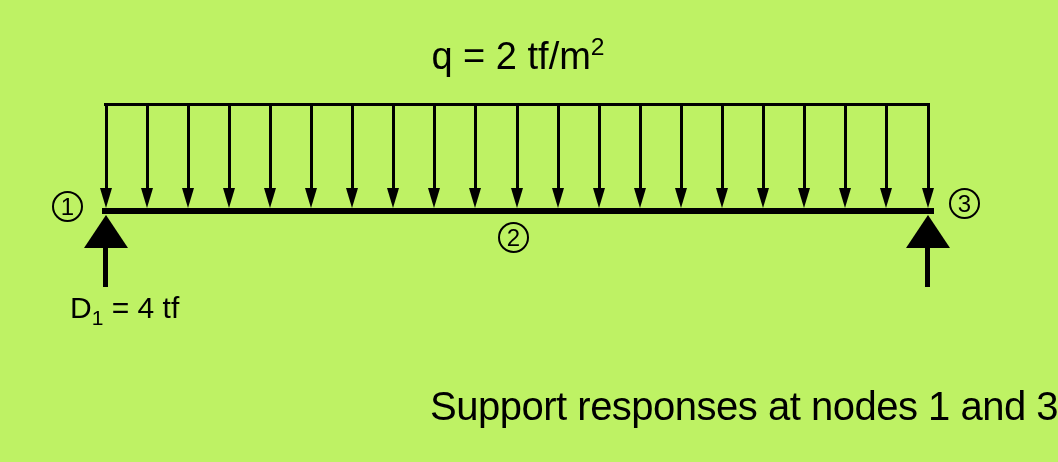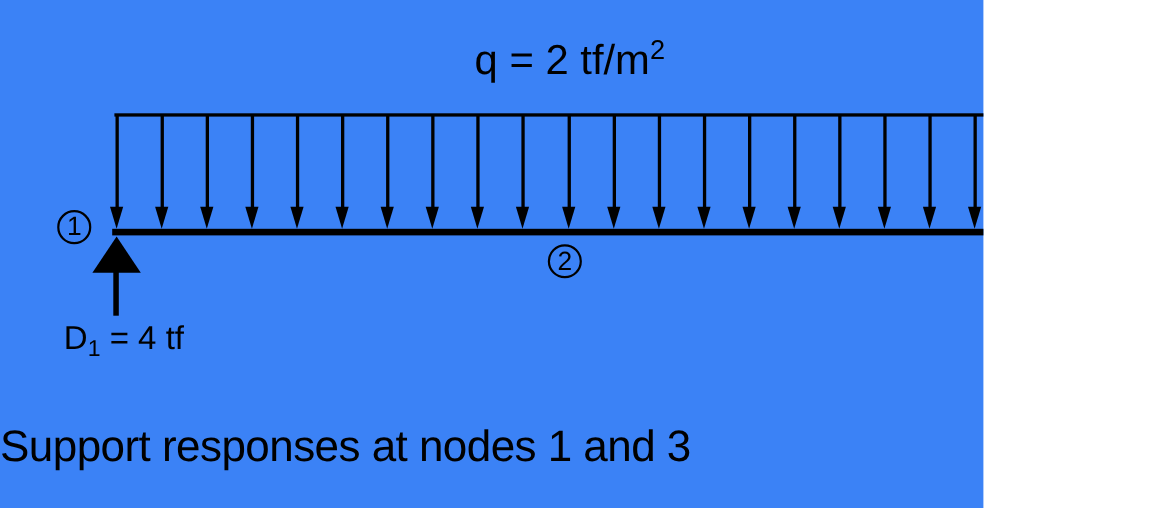--- a/index.html
+++ b/index.html
@@ -1,20 +1,20 @@
 <!DOCTYPE html>
 <html><head>
 <meta charset="utf-8">
 <style>
   html, body { margin: 0; padding: 0; background: #ffffff; }
   .canvas {
     position: relative;
-    width: 894px;
+    width: 1058px;
     height: 462px;
-    background: #3b82f6;
+    background: #bef264;
     color: #000000;
     font-family: "Liberation Sans", sans-serif;
     overflow: hidden;
   }
 
   
   .q-label {
     position: absolute;
     left: 102px;
     width: 832px;
@@ -93,31 +93,32 @@
   .rh-right { left: 906px; }
   .rs-right { left: 925px; }
 
   
   .d-label {
     position: absolute;
     top: 291px;
     font-size: 30px;
     line-height: 1.15;
     white-space: pre;
+    margin-left: 12px;
   }
   .d-label sub { font-size: 70%; }
   .d-left  { left: 58px; }
   .d-right { left: 861px; }
 
   
   .caption {
     position: absolute;
     left: 0; right: 0;
     top: 383px;
-    text-align: left;
+    text-align: right;
     font-size: 40px;
     letter-spacing: -0.5px;
     line-height: 1.15;
   }
 </style>
 </head>
 <body>
 
 <div class="canvas">
 

